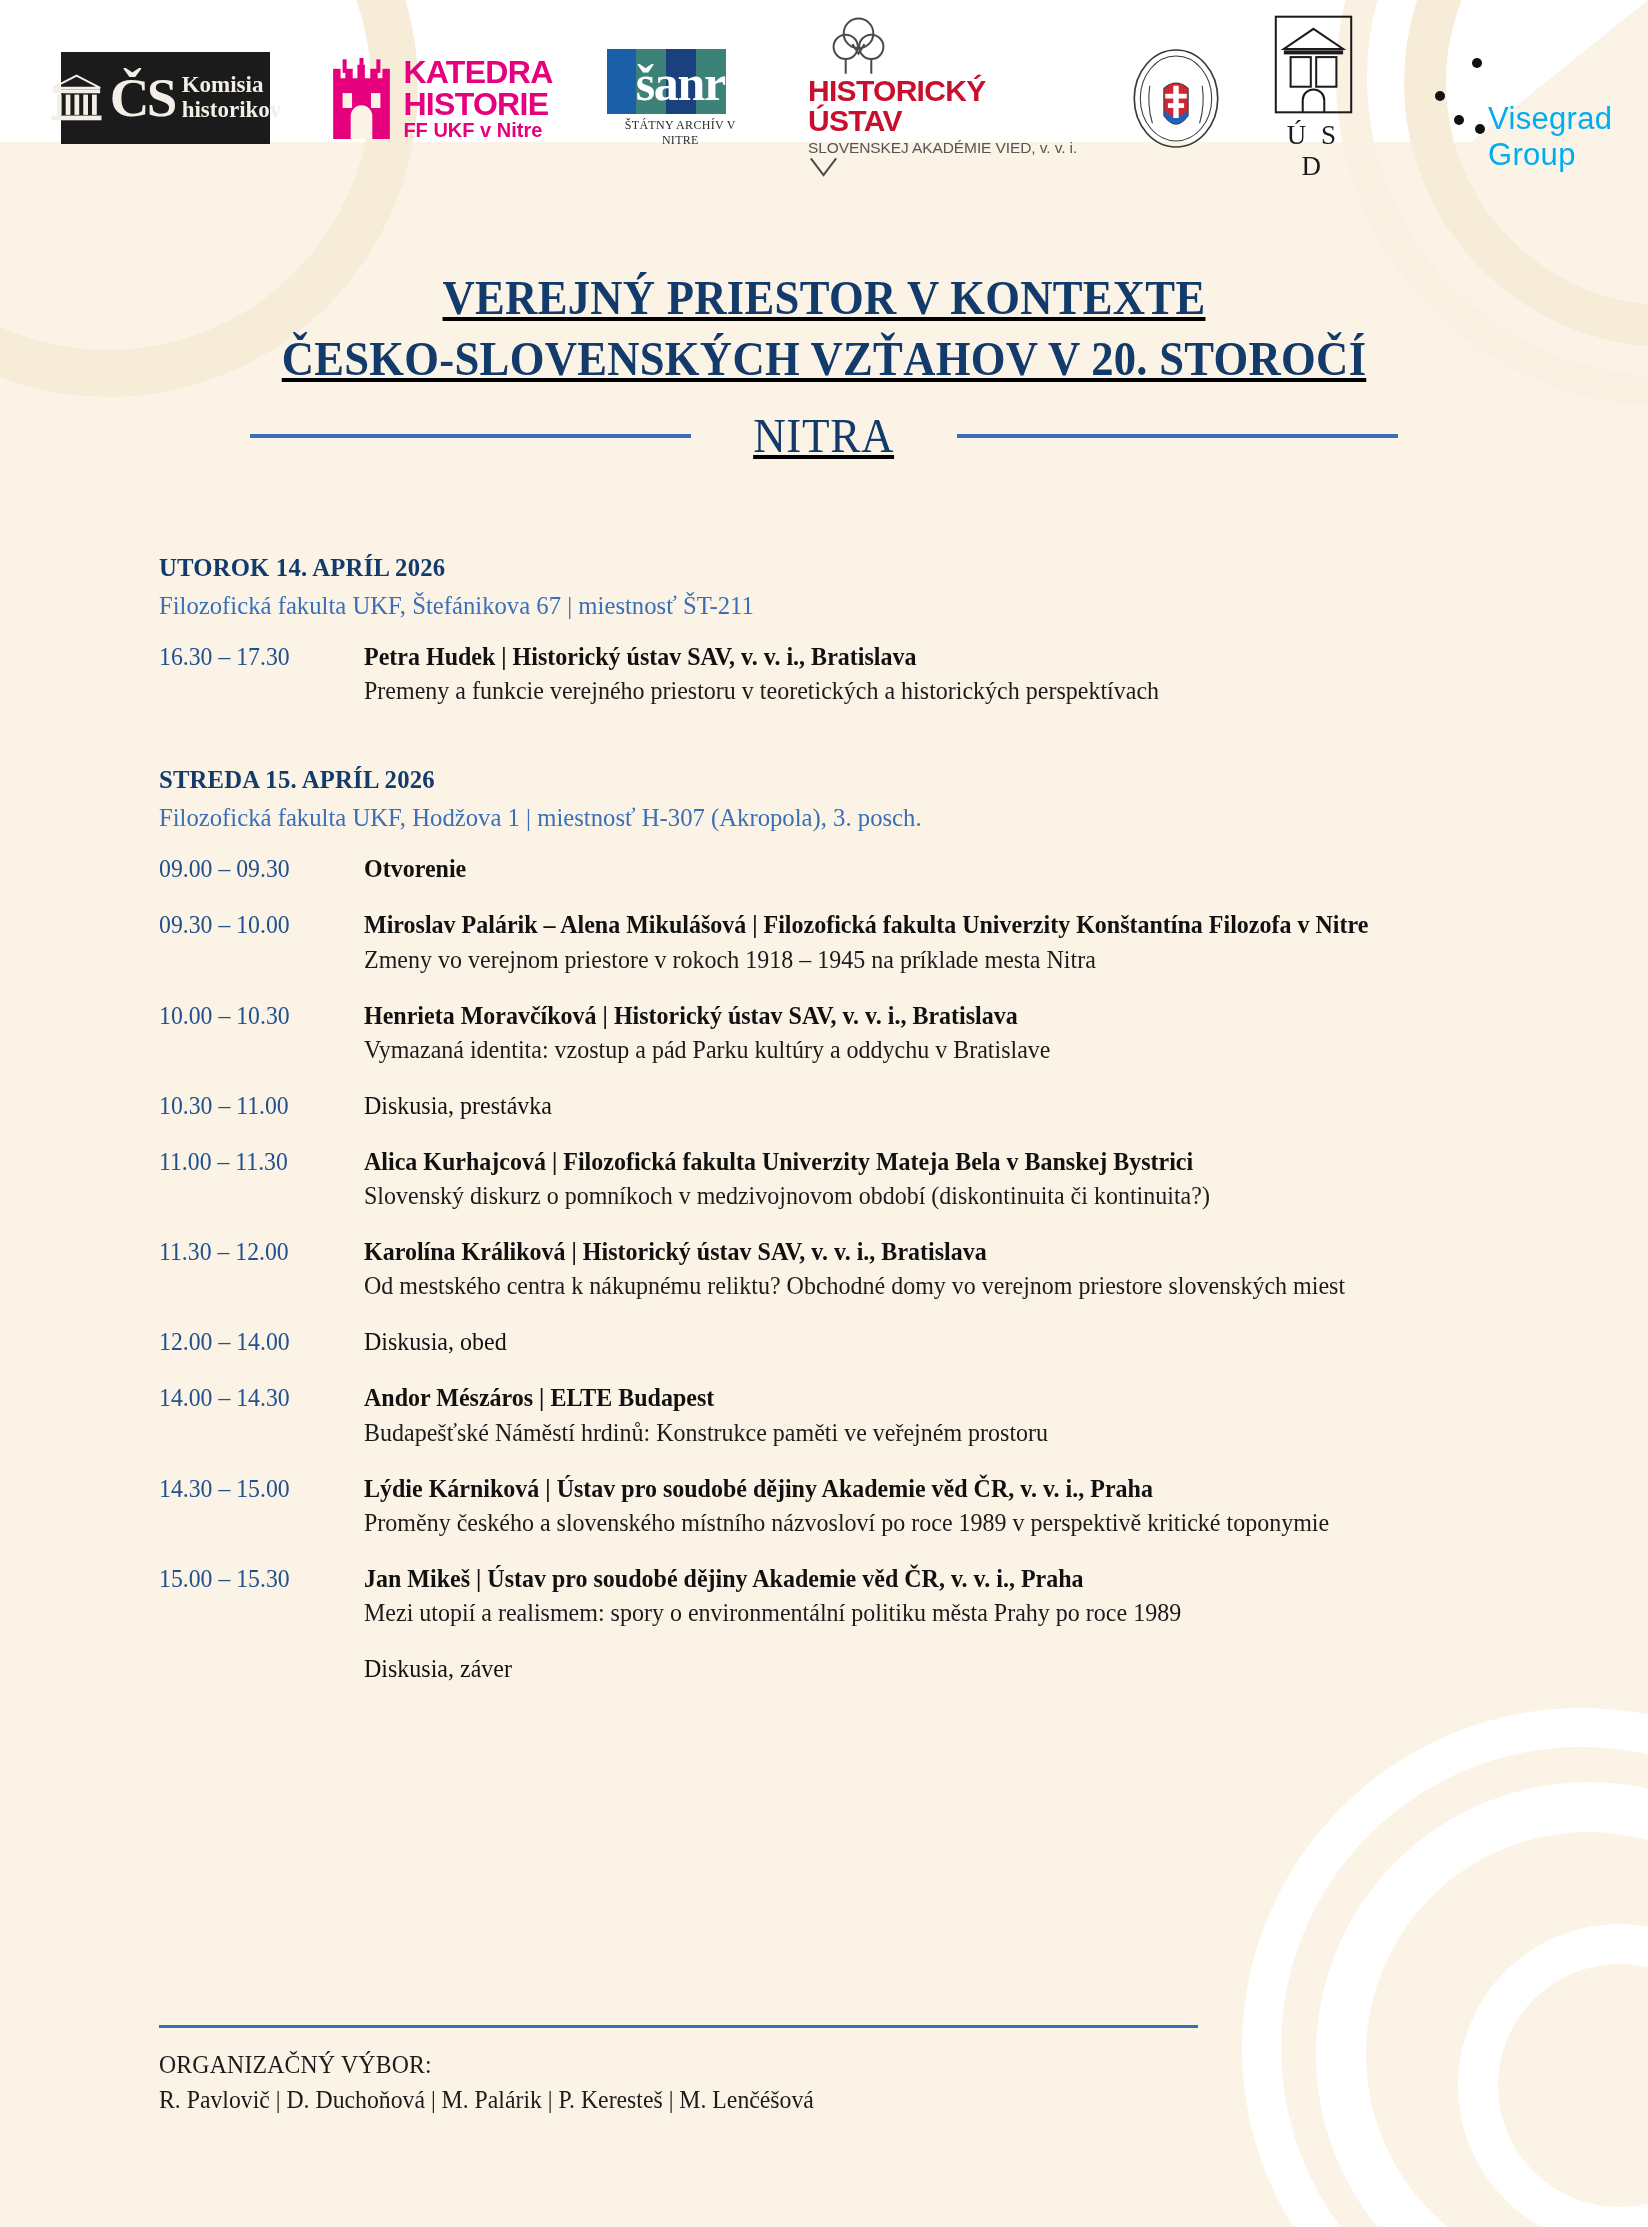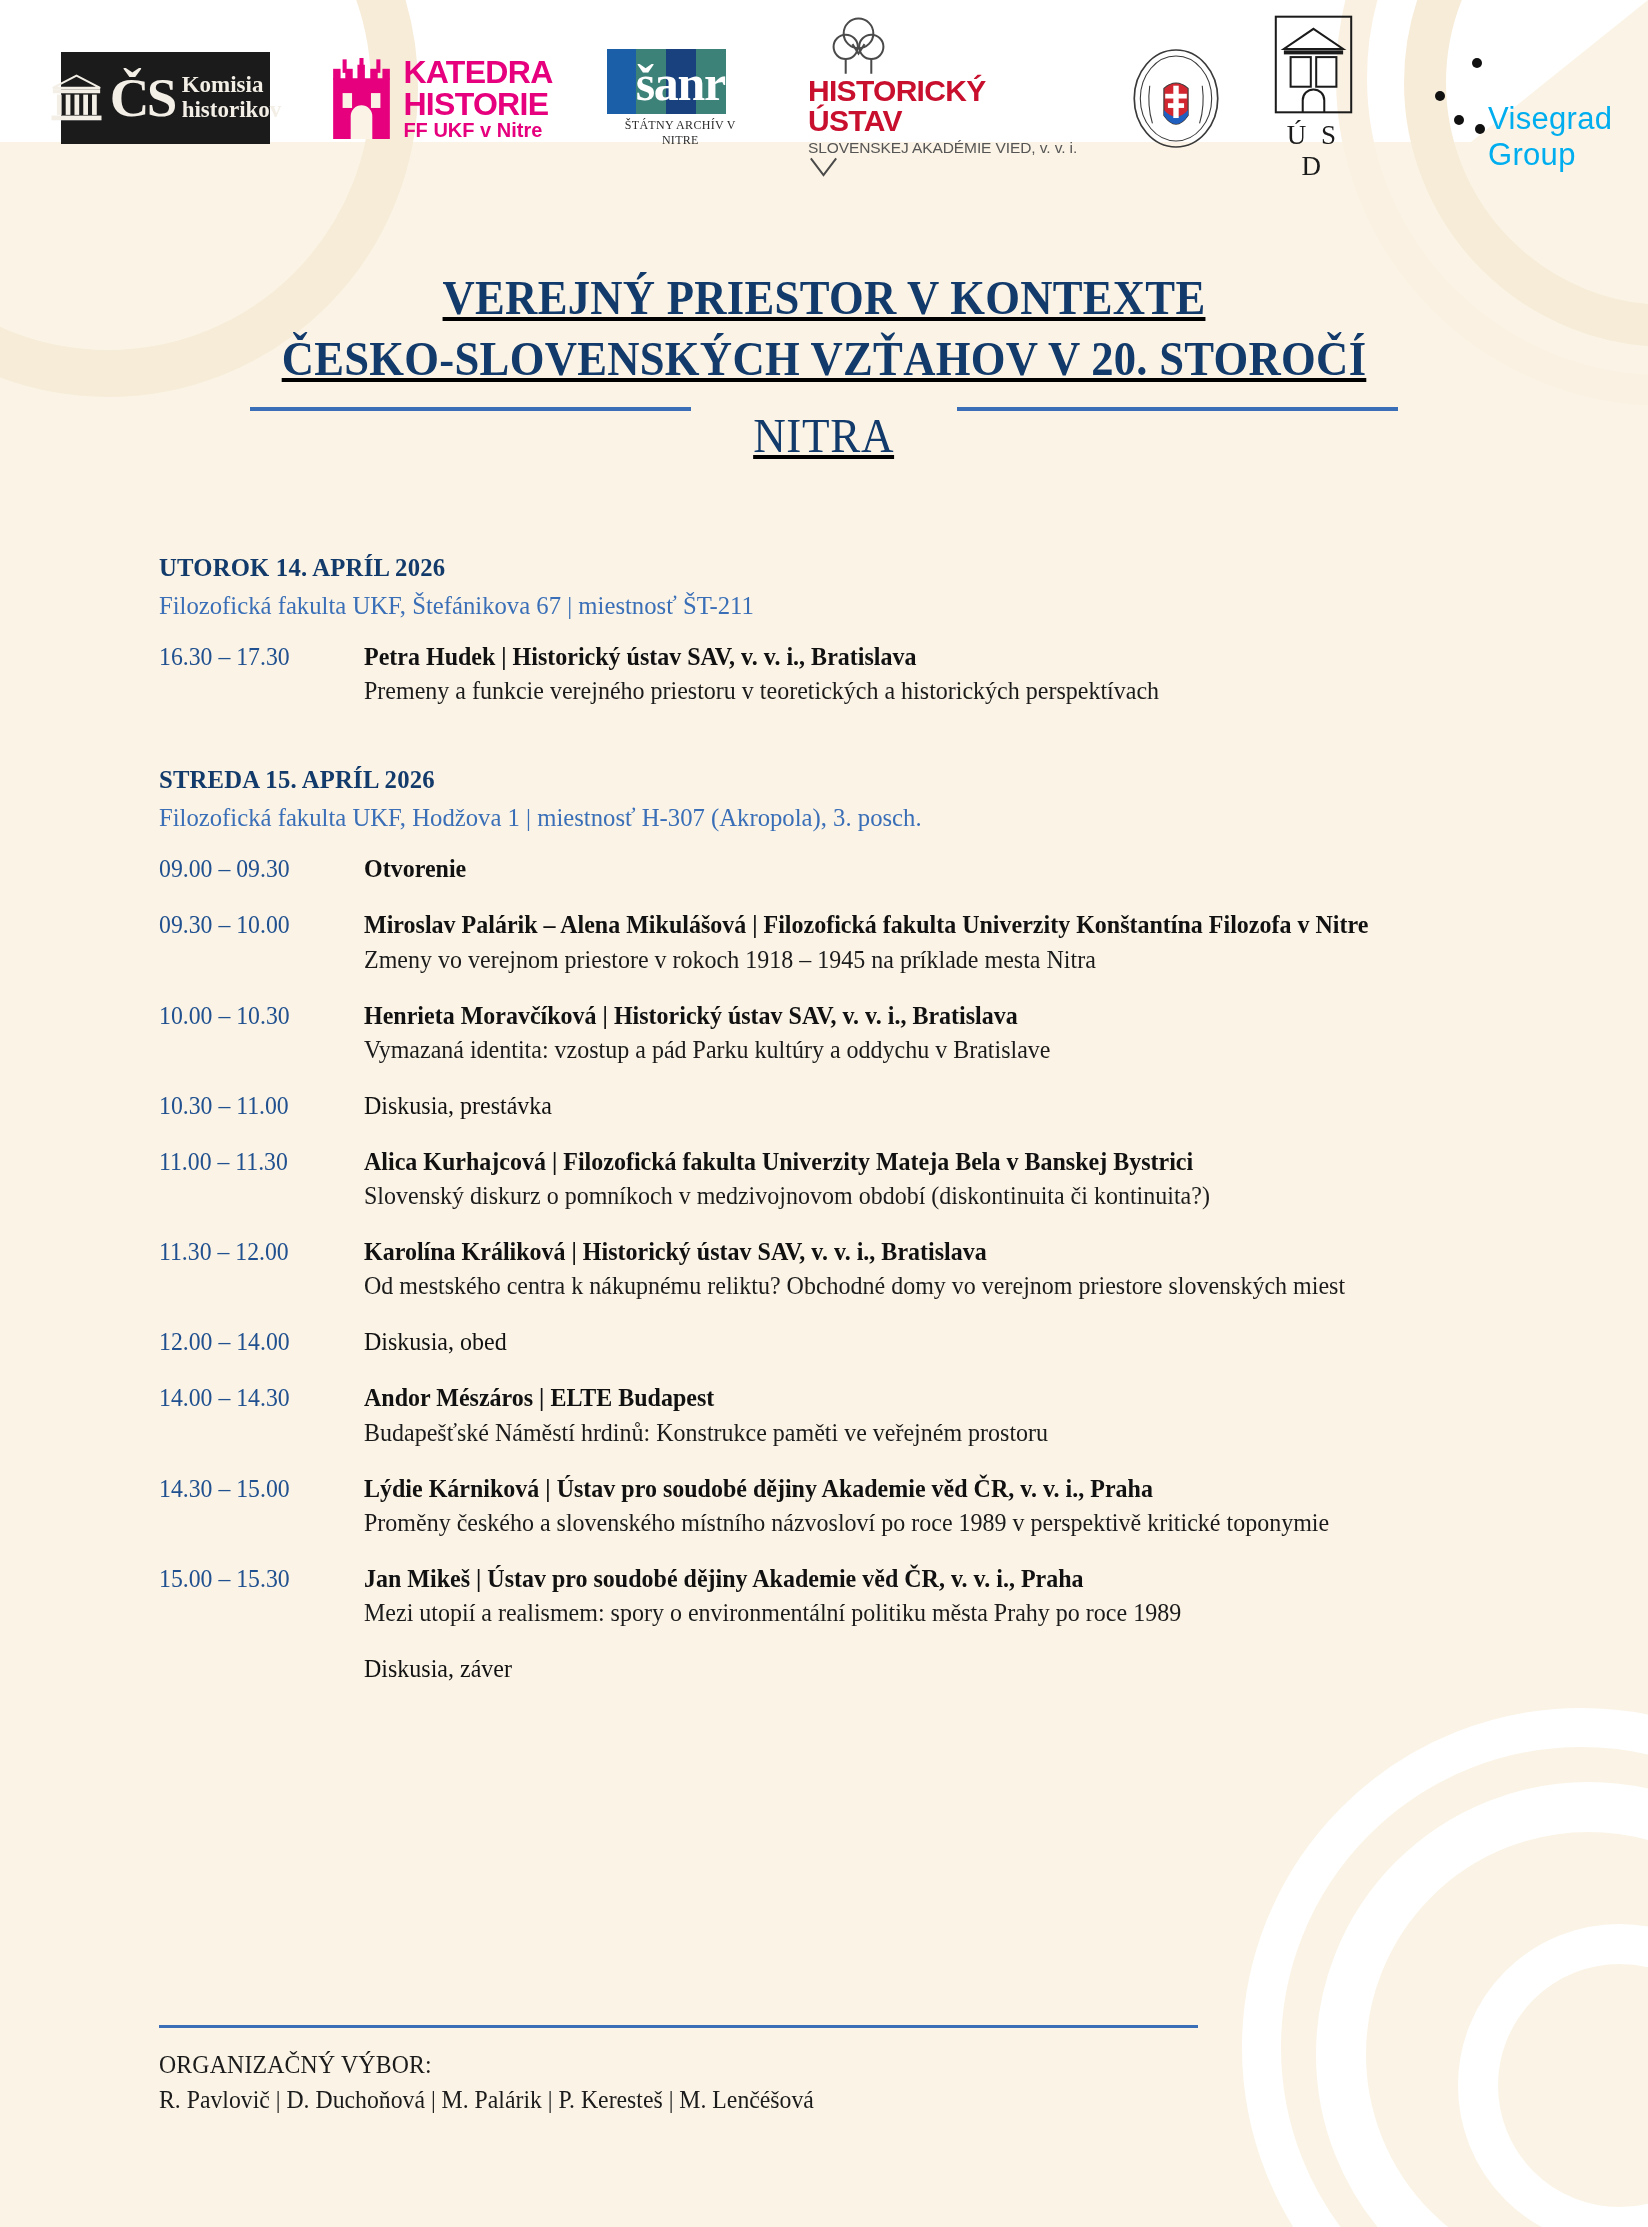--- a/index.html
+++ b/index.html
@@ -217,20 +217,21 @@
     color: #123a6b;
     font-family: "Liberation Serif", serif;
     font-weight: 700;
     font-size: 48px;
     letter-spacing: 0.3px;
     line-height: 1.28;
     transform: scaleX(0.93);
   }
   .nitra-row {
     display: flex;
+    align-items: center;
     justify-content: center;
     margin-top: 17.5px;
     padding: 0 250px;
     box-sizing: border-box;
     gap: 28px;
   }
   .nitra-rule {
     flex: 1;
     height: 3.4px;
     background: #3a6fb8;

